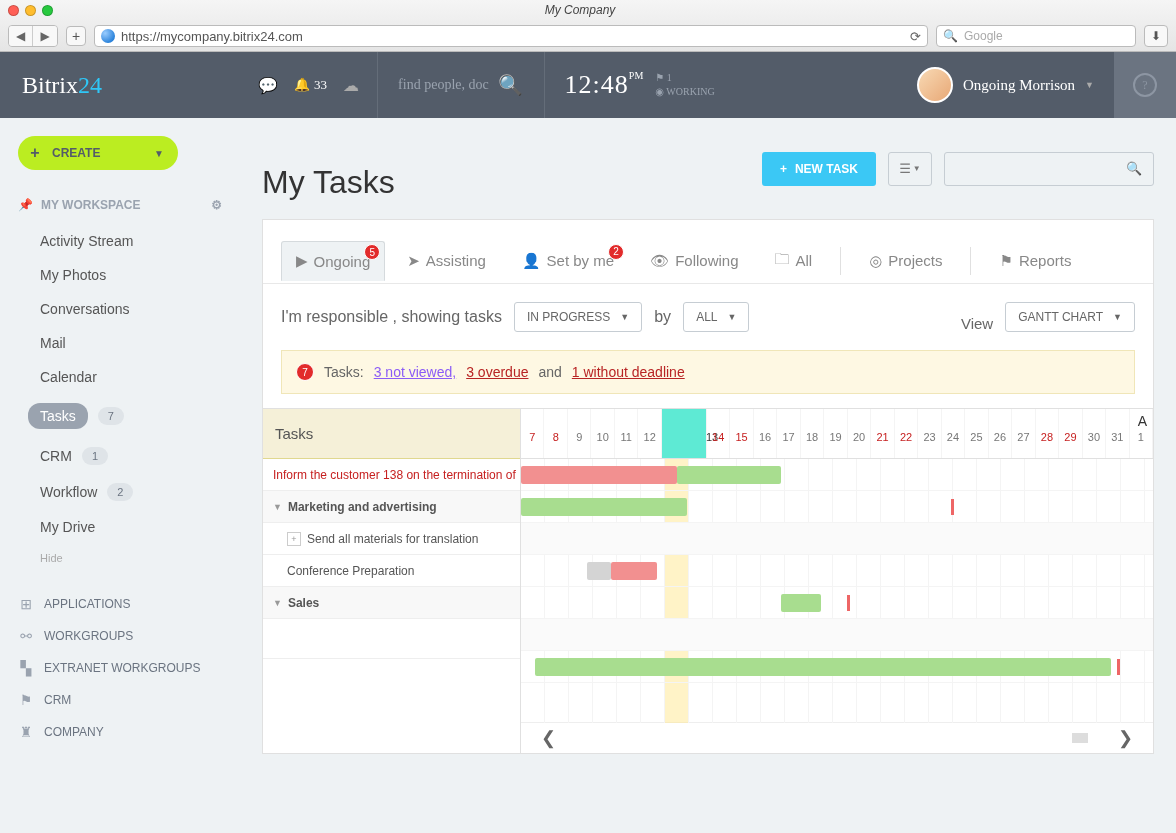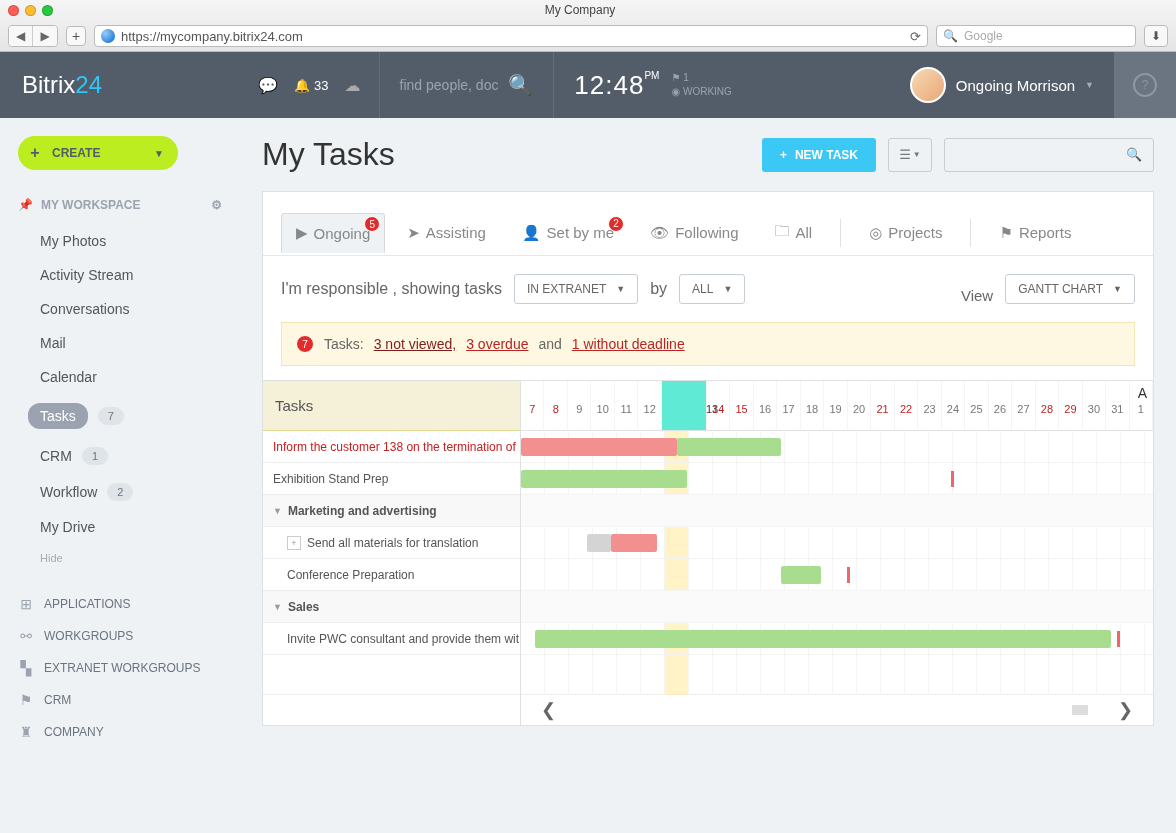--- a/index.html
+++ b/index.html
@@ -4,34 +4,34 @@
 <style>
 * { box-sizing: border-box; margin: 0; padding: 0; }
 body { font-family: Arial, Helvetica, sans-serif; font-size: 13px; color: #555; background: #f0f0f0; width: 1176px; height: 833px; overflow: hidden; }
 
 
 .browser-chrome { height: 52px; background: linear-gradient(#f5f5f5, #e5e5e5); border-bottom: 1px solid #bbb; }
 .titlebar { height: 20px; display: flex; align-items: center; padding: 0 8px; position: relative; }
 .traffic-lights { display: flex; gap: 6px; }
 .traffic-light { width: 11px; height: 11px; border-radius: 50%; border: 0.5px solid rgba(0,0,0,0.2); }
 .tl-red { background: #ff5f56; } .tl-yellow { background: #ffbd2e; } .tl-green { background: #27c93f; }
-.window-title { position: absolute; left: 0; right: 16px; text-align: center; font-size: 12px; color: #444; }
+.window-title { position: absolute; left: 0; right: 16px; text-align: center; font-size: 12px; color: #444; font-style: italic; }
 .toolbar { height: 32px; display: flex; align-items: center; padding: 0 8px; gap: 8px; }
 .nav-btns { display: flex; border: 1px solid #bbb; border-radius: 4px; overflow: hidden; }
 .nav-btn { width: 24px; height: 20px; display: flex; align-items: center; justify-content: center; background: #f8f8f8; color: #666; font-size: 12px; }
 .nav-btn:first-child { border-right: 1px solid #ccc; }
 .reload-btn { width: 20px; height: 20px; border: 1px solid #bbb; border-radius: 4px; display: flex; align-items: center; justify-content: center; background: #f8f8f8; font-size: 14px; }
 .url-bar { flex: 1; height: 22px; background: #fff; border: 1px solid #bbb; border-radius: 4px; display: flex; align-items: center; padding: 0 6px; gap: 6px; font-size: 13px; }
 .url-bar .globe { width: 14px; height: 14px; border-radius: 50%; background: radial-gradient(circle at 30% 30%, #9cf, #06c); }
 .url-reload { color: #666; font-size: 13px; }
 .search-bar { width: 200px; height: 22px; background: #fff; border: 1px solid #bbb; border-radius: 4px; display: flex; align-items: center; padding: 0 6px; gap: 6px; color: #aaa; font-size: 12px; }
 .dl-btn { width: 24px; height: 22px; border: 1px solid #bbb; border-radius: 4px; display: flex; align-items: center; justify-content: center; background: #f8f8f8; font-size: 12px; }
 
 
-.app-header { height: 66px; background: #535c69; display: flex; align-items: center; color: #fff; }
+.app-header { height: 66px; background: #535c69; display: flex; align-items: center; color: #fff; font-family: Liberation Serif, serif; }
 .logo { width: 240px; padding-left: 22px; font-size: 24px; font-weight: 300; }
 .logo .b24 { color: #2FC7F7; }
 .hdr-icons { display: flex; align-items: center; gap: 16px; color: #aaa; padding: 0 18px; }
 .hdr-icon { font-size: 16px; }
 .hdr-sep { width: 1px; height: 66px; background: #646d79; }
 .hdr-search { display: flex; align-items: center; gap: 10px; padding: 0 20px; color: #9aa3af; font-size: 14px; }
 .hdr-clock { display: flex; align-items: center; gap: 12px; padding: 0 20px; }
 .clock-time { font-size: 26px; font-weight: 300; letter-spacing: 1px; }
 .clock-pm { font-size: 10px; vertical-align: top; }
 .clock-status { font-size: 10px; color: #9aa3af; line-height: 1.4; }
@@ -53,40 +53,40 @@
 .menu-item.active .lbl { background: #9aa3af; color: #fff; padding: 5px 12px; border-radius: 12px; margin-left: -12px; }
 .menu-badge { background: #dfe4e8; color: #6b7481; border-radius: 10px; padding: 3px 10px; font-size: 11px; }
 .menu-hide { font-size: 11px; color: #aaa; padding-left: 22px; margin-top: 8px; }
 .menu-grp { margin-top: 24px; }
 .menu-grp-item { display: flex; align-items: center; gap: 10px; font-size: 12px; color: #6b7481; text-transform: uppercase; padding: 8px 0; }
 .grp-icon { width: 16px; text-align: center; color: #9aa3af; font-size: 14px; }
 
 
 .main { flex: 1; padding: 0; overflow: hidden; }
 .page-header { display: flex; align-items: center; padding: 18px 22px; gap: 12px; }
-.page-title { font-size: 32px; color: #333; font-weight: normal; flex: 1; }
+.page-title { font-size: 32px; color: #333; font-weight: normal; flex: 1; margin-top: 28px; }
 .btn-new-task { background: #3bc8f5; color: #fff; height: 34px; padding: 0 18px; border-radius: 3px; display: flex; align-items: center; gap: 8px; font-size: 12px; font-weight: bold; }
 .btn-sort { width: 44px; height: 34px; border: 1px solid #c6cdd3; border-radius: 3px; display: flex; align-items: center; justify-content: center; color: #777; gap: 2px; }
 .search-input { width: 210px; height: 34px; border: 1px solid #c6cdd3; border-radius: 3px; display: flex; align-items: center; padding: 0 10px; justify-content: flex-end; color: #bbb; }
 
 .content-card { margin: 0 22px 22px; background: #fff; border: 1px solid #e0e0e0; }
 .tabs { display: flex; align-items: center; padding: 18px 18px 0; gap: 8px; border-bottom: 1px solid #e8e8e8; }
 .tab { display: flex; align-items: center; gap: 6px; padding: 10px 14px; color: #888; font-size: 15px; position: relative; }
 .tab.active { background: #eef2f4; border: 1px solid #d5dadd; border-bottom-color: #eef2f4; border-radius: 3px 3px 0 0; margin-bottom: -1px; }
 .tab-badge { position: absolute; top: 2px; right: 4px; width: 16px; height: 16px; background: #e22b2b; color: #fff; border-radius: 50%; font-size: 10px; display: flex; align-items: center; justify-content: center; border: 1px solid #fff; }
 .tab-sep { width: 1px; height: 28px; background: #e0e0e0; margin: 0 6px; }
 
 .filter-bar { display: flex; align-items: center; padding: 18px; gap: 12px; font-size: 16px; color: #666; }
 .filter-dd { border: 1px solid #c6cdd3; padding: 7px 12px; border-radius: 3px; font-size: 12px; color: #666; display: flex; gap: 10px; align-items: center; }
 .filter-view { margin-left: auto; display: flex; align-items: flex-end; gap: 12px; font-size: 15px; }
 
 .alert-bar { margin: 0 18px 14px; background: #fef8e3; border: 1px solid #f0e6b8; padding: 12px 14px; display: flex; align-items: center; gap: 10px; font-size: 14px; color: #666; }
 .alert-badge { width: 18px; height: 18px; background: #e22b2b; color: #fff; border-radius: 50%; font-size: 10px; display: flex; align-items: center; justify-content: center; border: 1px solid #fff; }
 .alert-bar a { color: #b82424; text-decoration: underline; }
-.alert-bar a.green { color: #7f1d1d; }
+.alert-bar a.green { color: #8b5cf6; }
 
 
 .gantt { display: flex; border-top: 1px solid #e0e0e0; position: relative; }
 .gantt-left { width: 258px; border-right: 1px solid #e0e0e0; }
 .gantt-left-hdr { height: 50px; background: #f5f0d8; border-bottom: 1px solid #e0d88f; display: flex; align-items: center; padding: 0 12px; font-size: 15px; }
 .gantt-row { height: 32px; border-bottom: 1px solid #eee; display: flex; align-items: center; padding: 0 10px; font-size: 12px; color: #555; white-space: nowrap; overflow: hidden; }
 .gantt-row.overdue { color: #c62020; }
 .gantt-row.group { background: #f8f8f8; font-weight: bold; gap: 6px; }
 .gantt-row .expand { width: 14px; height: 14px; border: 1px solid #ccc; display: flex; align-items: center; justify-content: center; font-size: 9px; color: #999; }
 .gantt-row .sub { margin-left: 14px; display: flex; gap: 6px; align-items: center; }
@@ -188,24 +188,24 @@
       <span class="chev">▼</span>
     </div>
 
     <div class="menu-section">
       <div class="menu-header">
         <span>📌</span>
         <span>MY WORKSPACE</span>
         <span style="margin-left:auto">⚙</span>
       </div>
       <div class="menu-item">
+          <span class="lbl">Activity Stream</span>
+        </div>
+      <div class="menu-item">
           <span class="lbl">My Photos</span>
-        </div>
-      <div class="menu-item">
-          <span class="lbl">Activity Stream</span>
         </div>
       <div class="menu-item">
           <span class="lbl">Conversations</span>
         </div>
       <div class="menu-item">
           <span class="lbl">Mail</span>
         </div>
       <div class="menu-item">
           <span class="lbl">Calendar</span>
         </div>
@@ -299,21 +299,21 @@
         <div class="tab-sep"></div>
         <div class="tab">
             <span>⚑</span>
             <span>Reports</span>
           </div>
       </div>
 
       <div class="filter-bar">
         <span>I'm responsible , showing tasks</span>
         <div class="filter-dd">
-            <span>IN EXTRANET</span>
+            <span>IN PROGRESS</span>
             <span style="font-size:9px">▼</span>
           </div>
         <span>by</span>
         <div class="filter-dd">
             <span>ALL</span>
             <span style="font-size:9px">▼</span>
           </div>
         <div class="filter-view">
           <span>View</span>
           <div class="filter-dd">
@@ -331,42 +331,36 @@
         <span>and</span>
         <a>1 without deadline</a>
       </div>
 
       <div class="gantt">
         <div class="gantt-left">
           <div class="gantt-left-hdr">Tasks</div>
           <div class="gantt-row overdue">
               <span>Inform the customer 138 on the termination of h</span>
             </div>
-          <div class="gantt-row">
-              <span>Exhibition Stand Prep</span>
-            </div>
           <div class="gantt-row group">
               <span style="font-size:9px;color:#999">▼</span>
               <span>Marketing and advertising</span>
             </div>
           <div class="gantt-row">
               <span class="sub">
                 <span class="expand">+</span>
                 <span>Send all materials for translation</span>
               </span>
             </div>
           <div class="gantt-row">
               <span class="sub">Conference Preparation</span>
             </div>
           <div class="gantt-row group">
               <span style="font-size:9px;color:#999">▼</span>
               <span>Sales</span>
-            </div>
-          <div class="gantt-row">
-              <span class="sub">Invite PWC consultant and provide them wit</span>
             </div>
           <div class="gantt-spacer"></div>
           <div style="height:30px"></div>
         </div>
         <div class="gantt-right">
           <div class="gantt-timeline-hdr" id="gantt-days">
             <div class="month-lbl">A</div>
           <div class="day-col weekend">7</div>
               <div class="day-col weekend">8</div>
               <div class="day-col">9</div>

